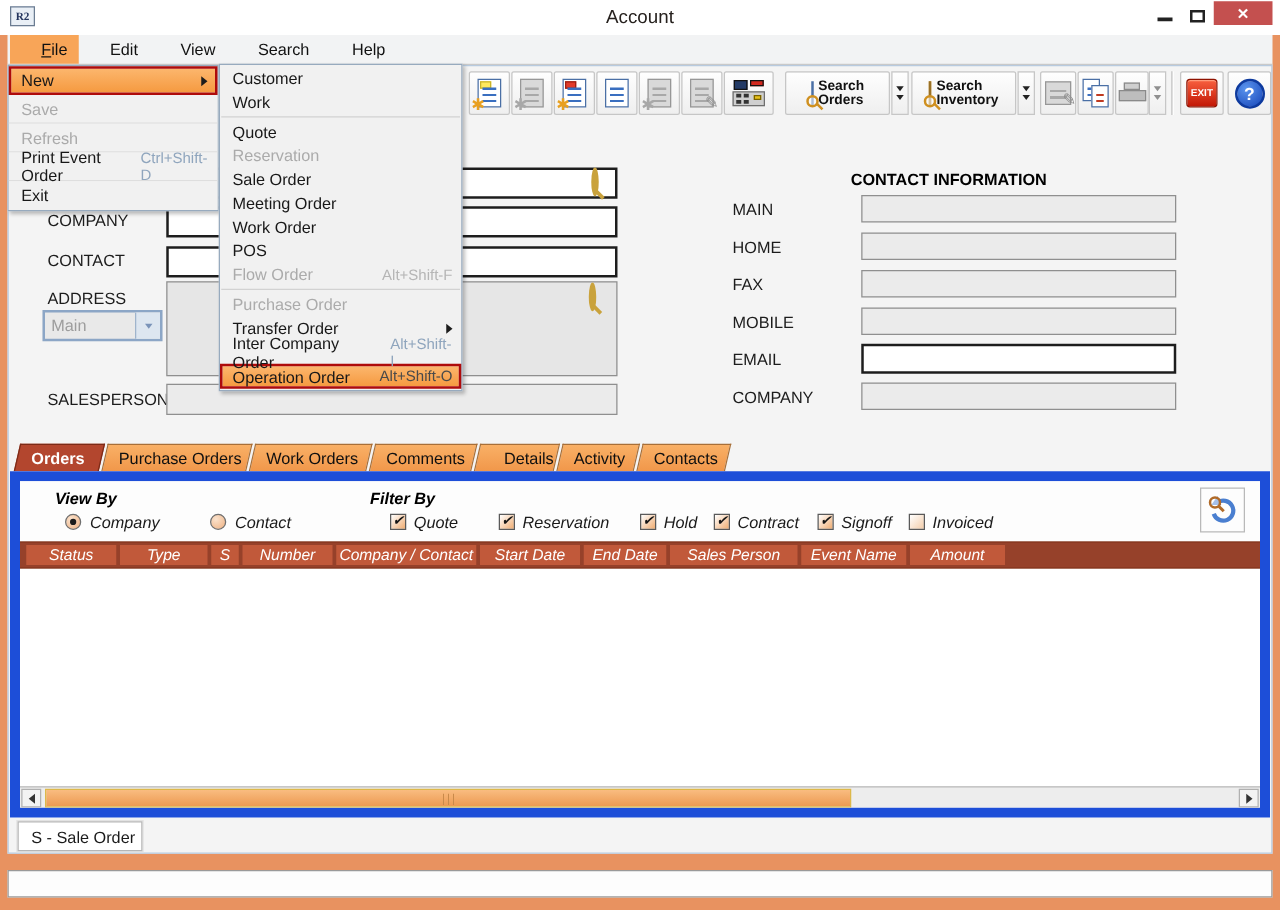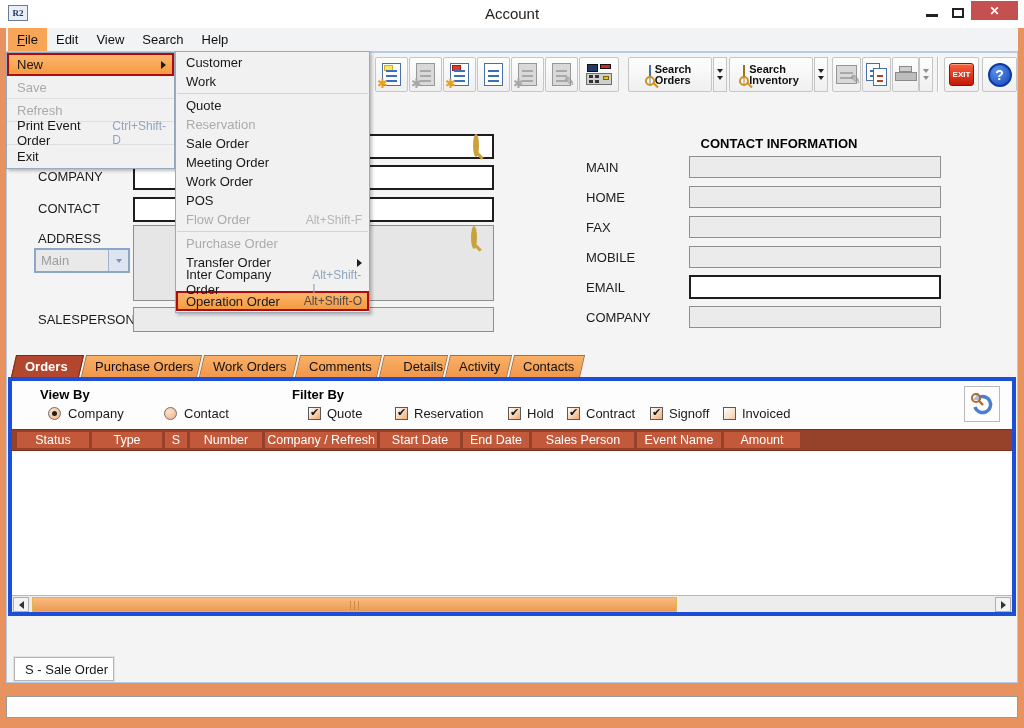--- a/index.html
+++ b/index.html
@@ -14,21 +14,21 @@
   
   .titlebar { position:absolute; left:0; top:0; width:1024px; height:28px; background:#ffffff; }
   .app-icon { position:absolute; left:8px; top:5px; width:20px; height:16px; background:#e9eff6; border:1px solid #6b7c92; display:flex; align-items:center; justify-content:center; font-size:9px; font-weight:bold; color:#24355e; font-family:"Liberation Serif", serif; }
   .win-title { position:absolute; left:0; right:0; top:5px; text-align:center; font-size:15px; color:#26211e; }
   .win-min { position:absolute; left:926px; top:14px; width:12px; height:3px; background:#222; }
   .win-max { position:absolute; left:952px; top:8px; width:12px; height:10px; border:2px solid #222; background:transparent; }
   .win-close { position:absolute; left:971px; top:1px; width:47px; height:19px; background:#c4504f; display:flex; align-items:center; justify-content:center; }
   .win-close::before { content:"✕"; color:#fff; font-size:12px; font-weight:bold; }
   
   .menubar { position:absolute; left:6px; right:6px; top:28px; height:24px; background:#f2f3f4; border-bottom:1px solid #c9c9c9; display:flex; align-items:stretch; padding-left:2px; }
-  .mb-item { display:block; padding:4px 9px 0 9px; font-size:13px; color:#111; }
+  .mb-item { display:block; padding:4px 9px 0 25px; font-size:13px; color:#111; }
   .mb-item.mnem::first-letter { text-decoration:underline; }
   .mb-item.open { background:#f8a558; }
   
   .content { position:absolute; left:6px; right:6px; top:52px; height:631px; background:#f4f4f4; border:1px solid #b7cadf; }
   
   .tbtn { position:absolute; top:4px; height:35px; background:linear-gradient(#fefefe,#efefef); border:1px solid #c6c6c6; border-radius:2px; display:flex; align-items:center; justify-content:center; gap:4px; }
   .tsep { position:absolute; top:4px; width:2px; height:35px; border-left:1px solid #c2c2c2; border-right:1px solid #fff; }
   .doc { width:19px; height:23px; background:#fff; border:1px solid #4a6fa5; position:relative; }
   .doc .lines { position:absolute; left:3px; right:3px; top:6px; bottom:3px; background:repeating-linear-gradient(#3a6fc0 0 2px, transparent 2px 5px); }
   .doc .flag { position:absolute; top:1px; left:1px; width:9px; height:6px; }
@@ -65,30 +65,30 @@
   .tinput { position:absolute; background:#fff; border:2px solid #1d1d1d; font-size:13px; padding:0 4px; font-family:"Liberation Sans",sans-serif; }
   .ginput { position:absolute; background:#ebebeb; border:1px solid #8f8f8f; }
   .form-mag { position:absolute; }
   .mag-big { width:13px; height:13px; border:3px solid #c9a23c; border-radius:50%; background:rgba(255,255,255,.4); position:relative; }
   .mag-big::after { content:""; position:absolute; width:9px; height:3px; background:#c9a23c; transform:rotate(45deg); right:-8px; bottom:-3px; }
   .combo { position:absolute; left:27px; top:195px; width:96px; height:25px; border:2px solid #8ca6c6; background:#e9e9e9; display:flex; }
   .combo .val { flex:1; font-size:13px; color:#9d9d9d; padding:3px 0 0 5px; }
   .combo .cbtn { width:20px; border-left:1px solid #9fb4cc; background:#dde6f0; display:flex; align-items:center; justify-content:center; }
   .combo .cbtn .arr-d { border-top-color:#7a93b8; }
   .addrbox { position:absolute; left:126px; top:172px; width:361px; height:76px; background:#e6e6e6; border:1px solid #8f8f8f; }
-  .ci-title { position:absolute; left:602px; top:83px; width:340px; text-align:center; font-weight:bold; font-size:13px; color:#000; }
+  .ci-title { position:absolute; left:582px; top:83px; width:340px; text-align:center; font-weight:bold; font-size:13px; color:#000; }
   
   .tabs { position:absolute; left:4px; top:302px; height:22px; display:flex; }
   .tab { position:relative; height:22px; margin-right:2px; }
   .tab::before { content:""; position:absolute; inset:0; transform:skewX(-13deg); transform-origin:bottom left; background:linear-gradient(#f9b066,#f1974a); border:1px solid #a8硬; border:1px solid #a86f38; border-bottom:none; }
   .tab .lbl { position:relative; display:block; padding:4px 0 0 14px; font-size:13px; color:#101010; white-space:nowrap; }
   .tab.active::before { background:#b3462e; border-color:#7c2a17; }
   .tab.active .lbl { color:#fff; font-weight:bold; }
   
-  .panel { position:absolute; left:1px; right:1px; top:324px; height:239px; border:4px solid #1d4ed8; background:#fff; display:flex; flex-direction:column; }
+  .panel { position:absolute; left:1px; right:1px; top:324px; height:277px; border:8px solid #1d4ed8; background:#fff; display:flex; flex-direction:column;font-style:italic; }
   .filter-row { position:relative; height:48px; background:#fdfdfd; }
   .blabel { position:absolute; top:6px; font-weight:bold; font-size:13px; color:#000; }
   .radio { position:absolute; top:25px; display:flex; align-items:center; gap:7px; font-size:13px; }
   .radio .dot { width:13px; height:13px; border-radius:50%; border:1px solid #6f6f6f; background:radial-gradient(circle at 35% 30%, #fbe3cd, #eeb183); position:relative; }
   .radio.sel .dot::after { content:""; position:absolute; left:3px; top:3px; width:5px; height:5px; border-radius:50%; background:#1c1c1c; }
   .cbx { position:absolute; top:25px; display:flex; align-items:center; gap:6px; font-size:13px; }
   .cbx .bx { width:13px; height:13px; border:1px solid #5a5a5a; background:linear-gradient(135deg,#ffffff,#f0ad72); position:relative; }
   .cbx.on .bx::after { content:"✔"; position:absolute; left:1px; top:-2px; font-size:11px; color:#151515; }
   .refresh-btn { position:absolute; right:12px; top:5px; width:36px; height:36px; background:#fdfdfd; border:1px solid #b9b9b9; display:flex; align-items:center; justify-content:center; }
   
@@ -343,21 +343,21 @@
           <circle cx="7" cy="7" r="4" fill="rgba(255,255,255,.5)" stroke="#b06a28" stroke-width="2"></circle>
           <line x1="10" y1="10" x2="14" y2="14" stroke="#b06a28" stroke-width="2.4"></line>
         </svg>
       </div>
     </div>
     <div class="thead">
       <div class="th" style="width:72px;">Status</div>
       <div class="th" style="width:70px;">Type</div>
       <div class="th" style="width:22px;">S</div>
       <div class="th" style="width:72px;">Number</div>
-      <div class="th" style="width:112px;">Company / Refresh</div>
+      <div class="th" style="width:112px;">Company / Contact</div>
       <div class="th" style="width:80px;">Start Date</div>
       <div class="th" style="width:66px;">End Date</div>
       <div class="th" style="width:102px;">Sales Person</div>
       <div class="th" style="width:84px;">Event Name</div>
       <div class="th" style="width:76px;">Amount</div>
     </div>
     <div class="tbody"></div>
     <div class="hscroll">
       <div class="sc-btn sc-left">
           <span class="arr-l"></span>

